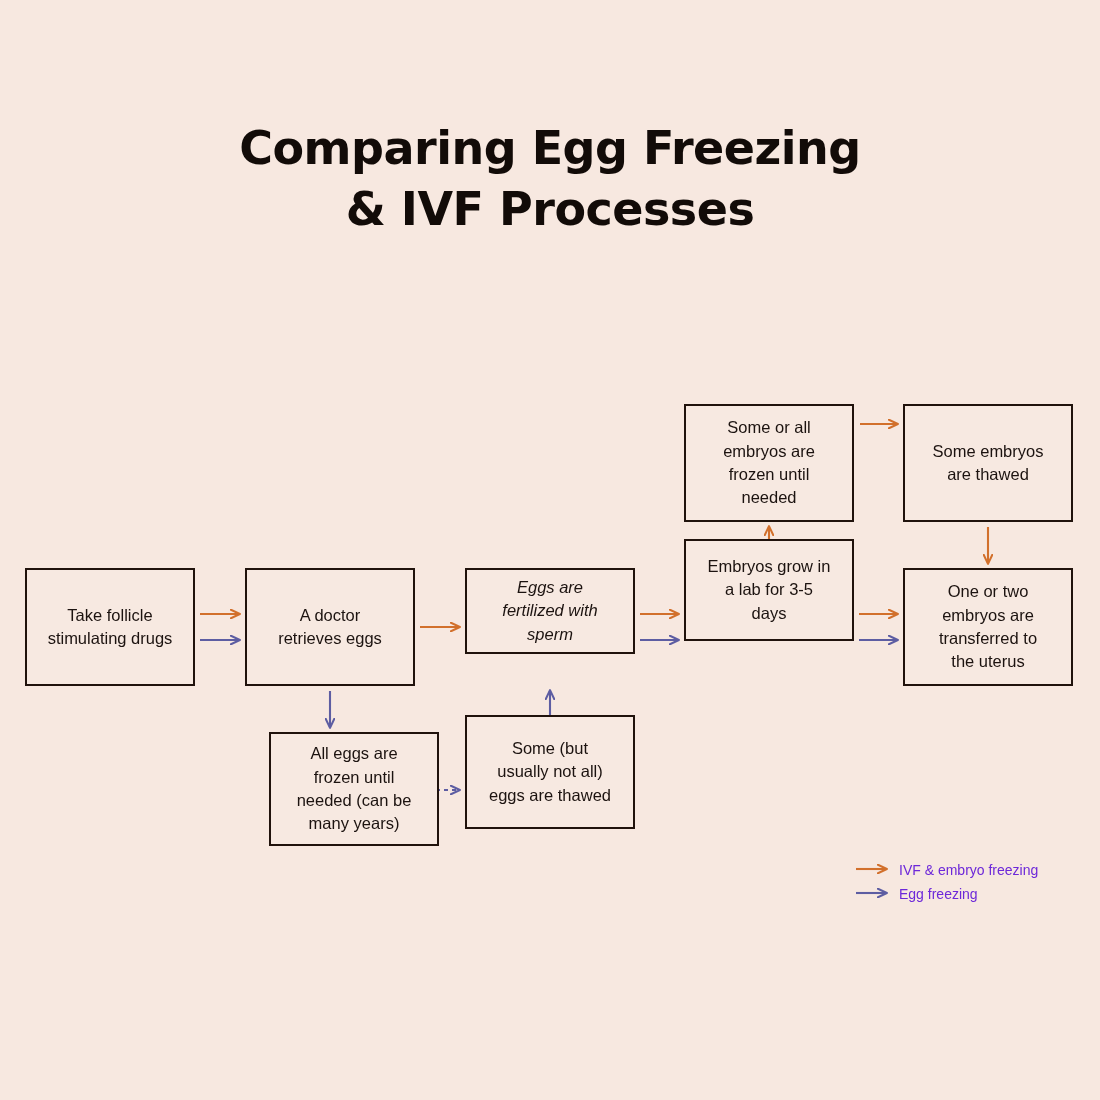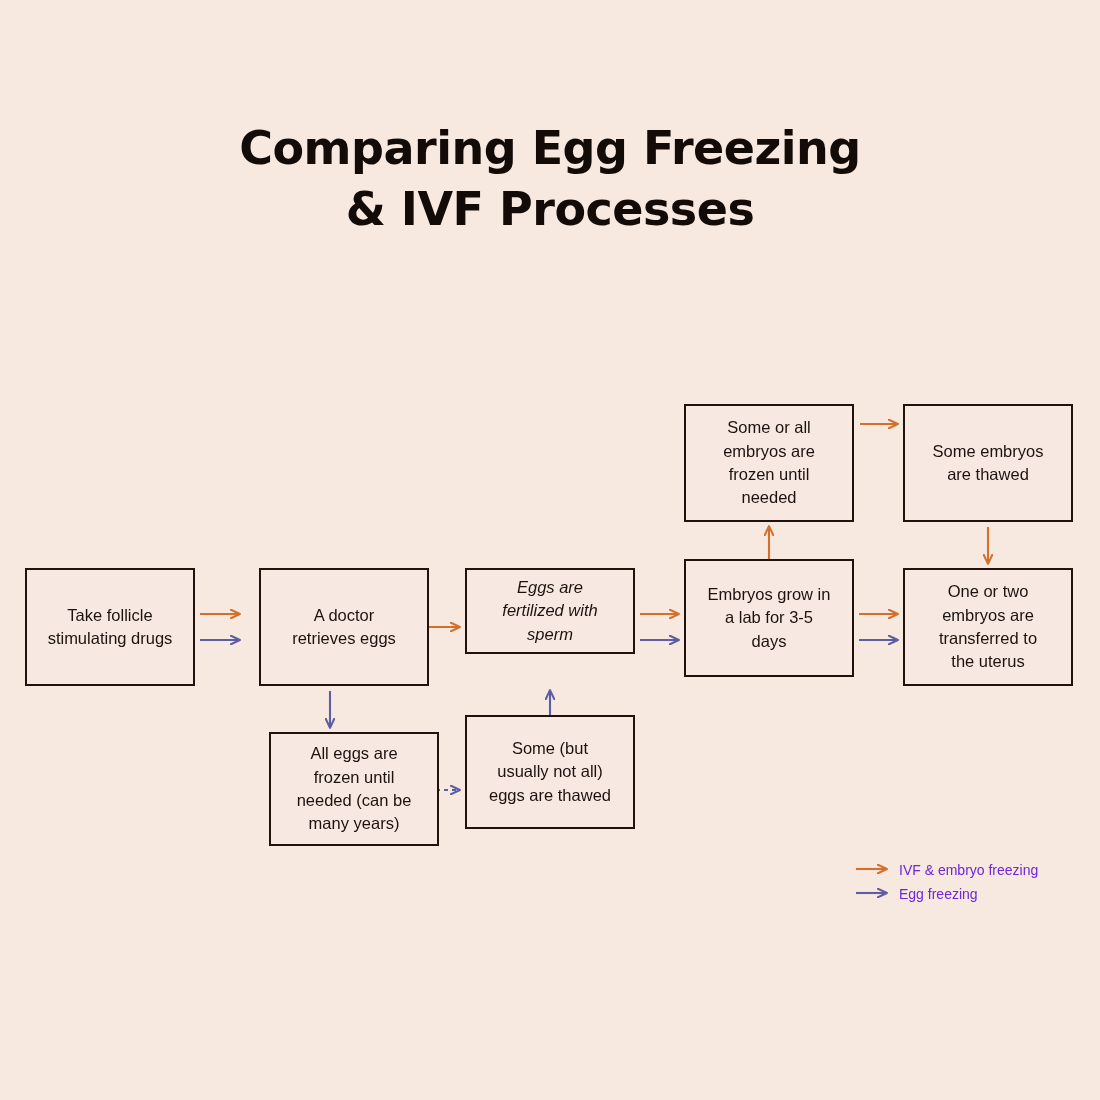--- a/index.html
+++ b/index.html
@@ -134,32 +134,32 @@
 
     <line x1="856" y1="869" x2="886" y2="869" stroke="#D2702C" stroke-width="2.1" marker-end="url(#ah-orange)"></line>
     <line x1="856" y1="893" x2="886" y2="893" stroke="#5D5DA2" stroke-width="2.1" marker-end="url(#ah-purple)"></line>
   </svg>
 
   <div class="node" style="left:25px; top:568px; width:170px; height:118px;">
     <span>Take follicle
 stimulating drugs</span>
   </div>
 
-  <div class="node" style="left:259px; top:568px; width:170px; height:118px;">
+  <div class="node" style="left:245px; top:568px; width:170px; height:118px;">
     <span>A doctor
 retrieves eggs</span>
   </div>
 
   <div class="node" style="left:465px; top:568px; width:170px; height:86px;font-style:italic;">
     <span>Eggs are
 fertilized with
 sperm</span>
   </div>
 
-  <div class="node" style="left:684px; top:559px; width:170px; height:118px;">
+  <div class="node" style="left:684px; top:539px; width:170px; height:102px;">
     <span>Embryos grow in
 a lab for 3-5
 days</span>
   </div>
 
   <div class="node" style="left:903px; top:568px; width:170px; height:118px;">
     <span>One or two
 embryos are
 transferred to
 the uterus</span>

